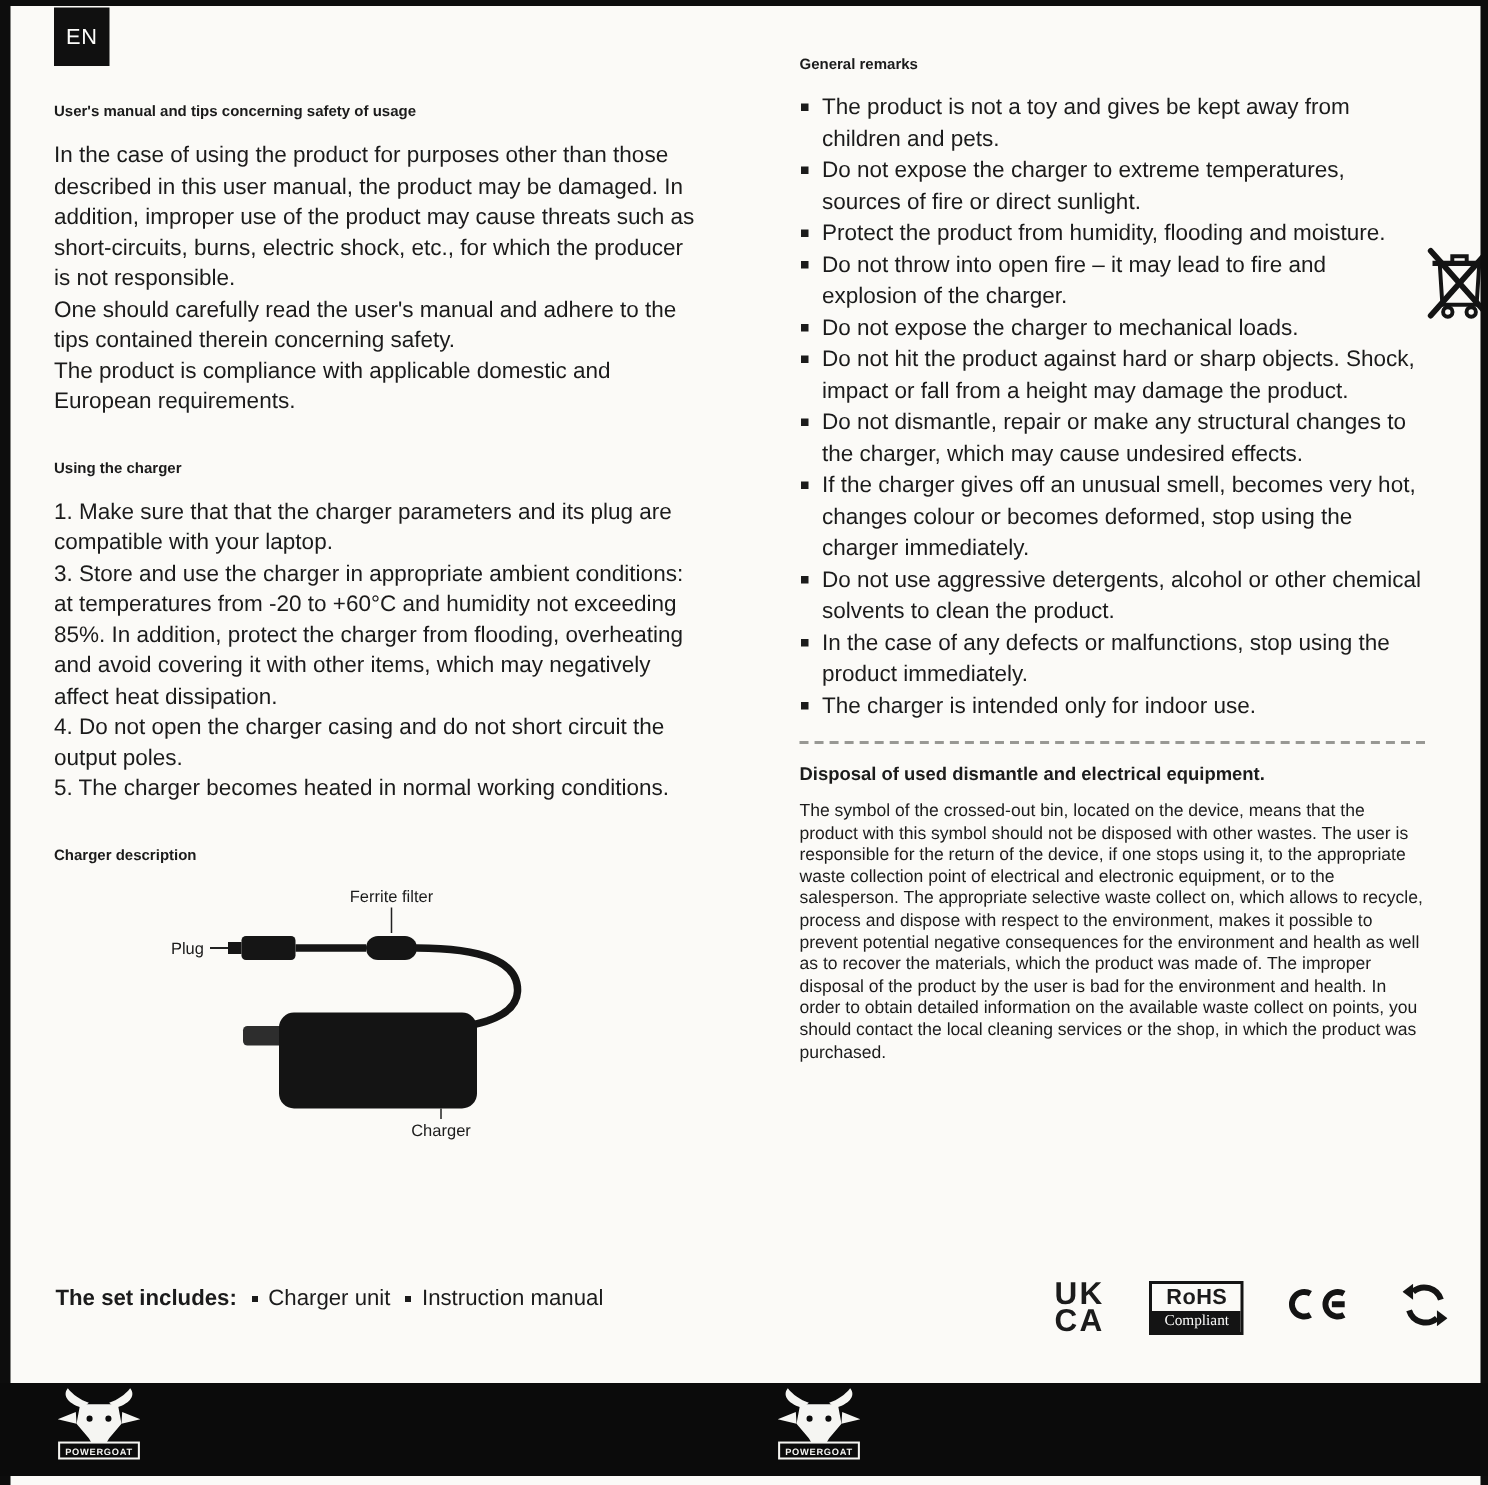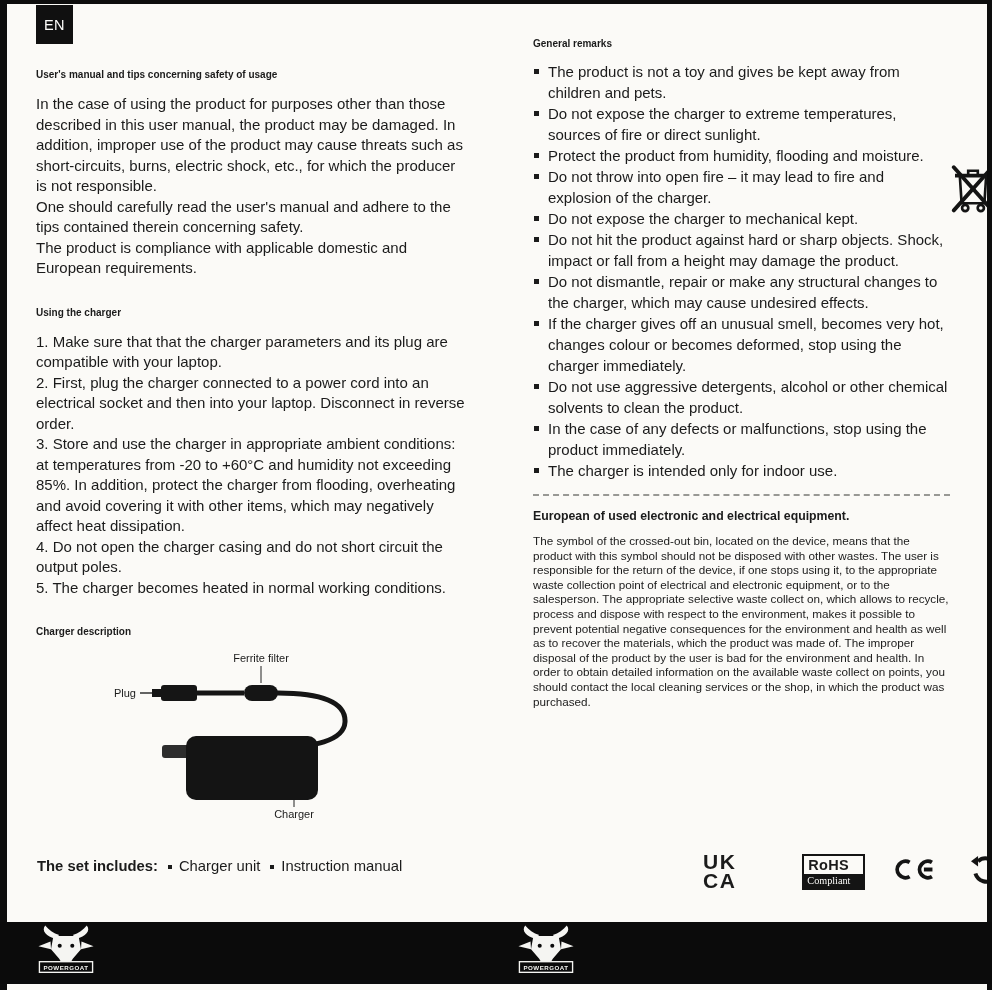--- a/index.html
+++ b/index.html
@@ -35,21 +35,21 @@
   .dlab { font-size:11px; fill:#1b1b1b; font-family:"Liberation Sans",sans-serif; }
 
   .set-includes { position:absolute; left:37px; top:858px; font-size:14.8px; }
   .bold { font-weight:700; }
   .inc::before { content:""; display:inline-block; width:4px; height:4px; background:#1b1b1b; margin:0 7px 2px 10px; }
 
   .bin-top { position:absolute; left:949px; top:150px; z-index:4; }
 
   .marks { position:absolute; left:703px; top:847px; display:flex; align-items:center; gap:30px; }
   .ukca { font-weight:700; font-size:21px; line-height:18.5px; letter-spacing:1.5px; }
-  .rohs { border:2.5px solid #141414; min-width:63px;margin-left:36px; }
+  .rohs { border:2.5px solid #141414; text-align:center; min-width:63px; }
   .rohs-t { font-weight:700; font-size:14.5px; line-height:18px; padding:0 4px; letter-spacing:.3px; }
   .rohs-b { background:#141414; color:#fdfdfb; font-size:10.2px; line-height:14px; padding:0 3px;font-family:Liberation Serif, serif; }
 
   .footer { position:absolute; left:0; top:922px; width:100%; height:62px; background:#0b0b0b; z-index:6; }
   .logo { position:absolute; top:2px; width:58px; height:58px; }
   .logo-1 { left:37px; } .logo-2 { left:517px; }
   .logo text { font-family:"Liberation Sans",sans-serif; }
 </style>
 </head>
 <body>
@@ -62,21 +62,20 @@
   <div class="en-badge">EN</div>
 
   <div class="col-left">
     <div class="h mb9">User's manual and tips concerning safety of usage</div>
     <p class="body">In the case of using the product for purposes other than those described in this user manual, the product may be damaged. In addition, improper use of the product may cause threats such as short-circuits, burns, electric shock, etc., for which the producer is not responsible.</p>
     <p class="body">One should carefully read the user's manual and adhere to the tips contained therein concerning safety.</p>
     <p class="body">The product is compliance with applicable domestic and European requirements.</p>
 
     <div class="h mt13 mb9">Using the charger</div>
     <p class="body">1. Make sure that that the charger parameters and its plug are compatible with your laptop.</p>
-    <p class="body">2. First, plug the charger connected to a power cord into an electrical socket and then into your laptop. Disconnect in reverse order.</p>
     <p class="body">3. Store and use the charger in appropriate ambient conditions: at temperatures from -20 to +60°C and humidity not exceeding 85%. In addition, protect the charger from flooding, overheating and avoid covering it with other items, which may negatively affect heat dissipation.</p>
     <p class="body">4. Do not open the charger casing and do not short circuit the output poles.</p>
     <p class="body">5. The charger becomes heated in normal working conditions.</p>
 
     <div class="h mt13">Charger description</div>
 
     <div class="diagram">
       <svg width="440" height="172" viewBox="0 0 440 172">
         <text class="dlab" x="225" y="12" text-anchor="middle">Ferrite filter</text>
         <line x1="225" y1="16" x2="225" y2="33" stroke="#222" stroke-width="1"></line>
@@ -99,30 +98,30 @@
     <span class="bold">The set includes:</span><span class="inc">Charger unit</span><span class="inc">Instruction manual</span>
   </div>
 
   <div class="col-right">
     <div class="h mb7">General remarks</div>
     <ul class="remarks">
       <li>The product is not a toy and gives be kept away from children and pets.</li>
       <li>Do not expose the charger to extreme temperatures, sources of fire or direct sunlight.</li>
       <li>Protect the product from humidity, flooding and moisture.</li>
       <li>Do not throw into open fire – it may lead to fire and explosion of the charger.</li>
-      <li>Do not expose the charger to mechanical kept.</li>
+      <li>Do not expose the charger to mechanical loads.</li>
       <li>Do not hit the product against hard or sharp objects. Shock, impact or fall from a height may damage the product.</li>
       <li>Do not dismantle, repair or make any structural changes to the charger, which may cause undesired effects.</li>
       <li>If the charger gives off an unusual smell, becomes very hot, changes colour or becomes deformed, stop using the charger immediately.</li>
       <li>Do not use aggressive detergents, alcohol or other chemical solvents to clean the product.</li>
       <li>In the case of any defects or malfunctions, stop using the product immediately.</li>
       <li>The charger is intended only for indoor use.</li>
     </ul>
     <div class="dashes"></div>
-    <div class="disposal-title">European of used electronic and electrical equipment.</div>
+    <div class="disposal-title">Disposal of used dismantle and electrical equipment.</div>
     <p class="disposal-body">The symbol of the crossed-out bin, located on the device, means that the product with this symbol should not be disposed with other wastes. The user is responsible for the return of the device, if one stops using it, to the appropriate waste collection point of electrical and electronic equipment, or to the salesperson. The appropriate selective waste collect on, which allows to recycle, process and dispose with respect to the environment, makes it possible to prevent potential negative consequences for the environment and health as well as to recover the materials, which the product was made of. The improper disposal of the product by the user is bad for the environment and health. In order to obtain detailed information on the available waste collect on points, you should contact the local cleaning services or the shop, in which the product was purchased.</p>
   </div>
 
   <div class="bin-top">
     <svg width="48" height="80" viewBox="0 0 40 50">
       <g fill="none" stroke="#141414" stroke-width="2.2">
         <path d="M9 13 H31 L29.5 36 H10.5 Z"></path>
         <line x1="5" y1="13" x2="35" y2="13" stroke-width="3"></line>
         <path d="M16 13 V9 H24 V13"></path>
         <circle cx="13.5" cy="40" r="2.6"></circle>

